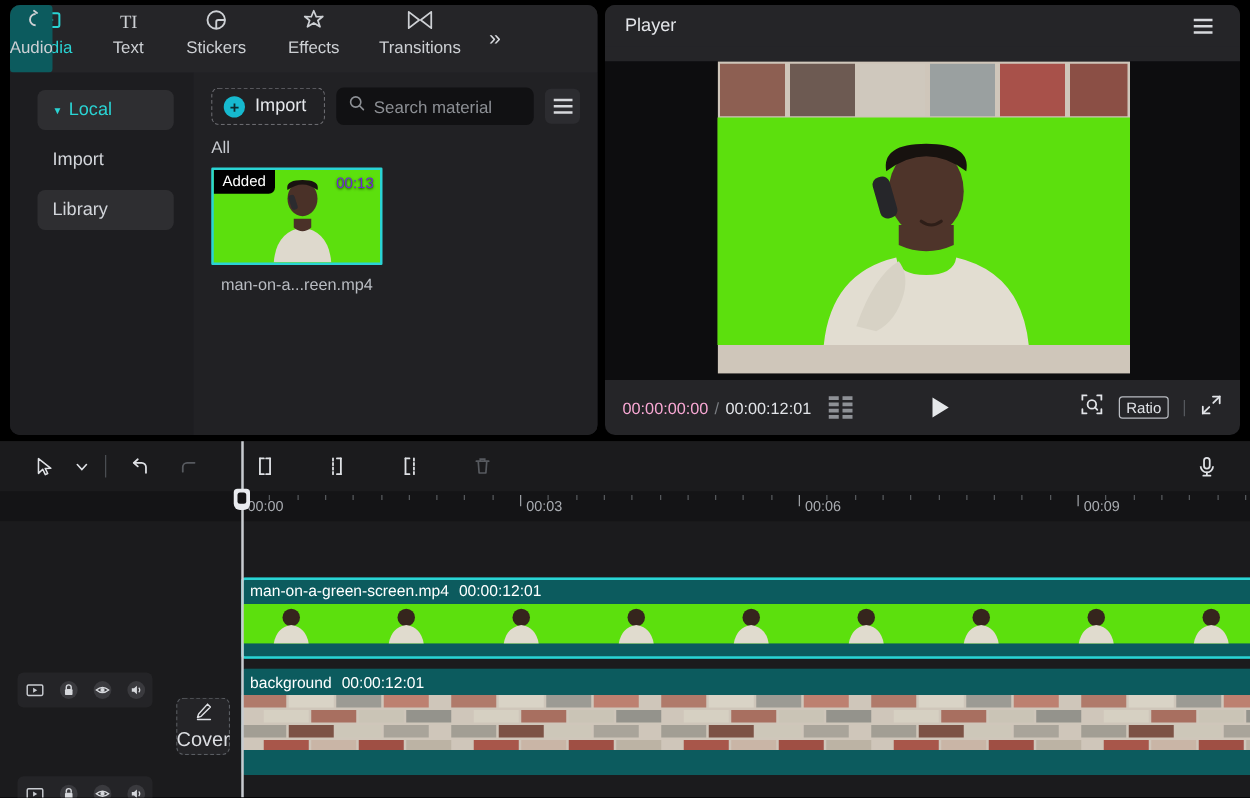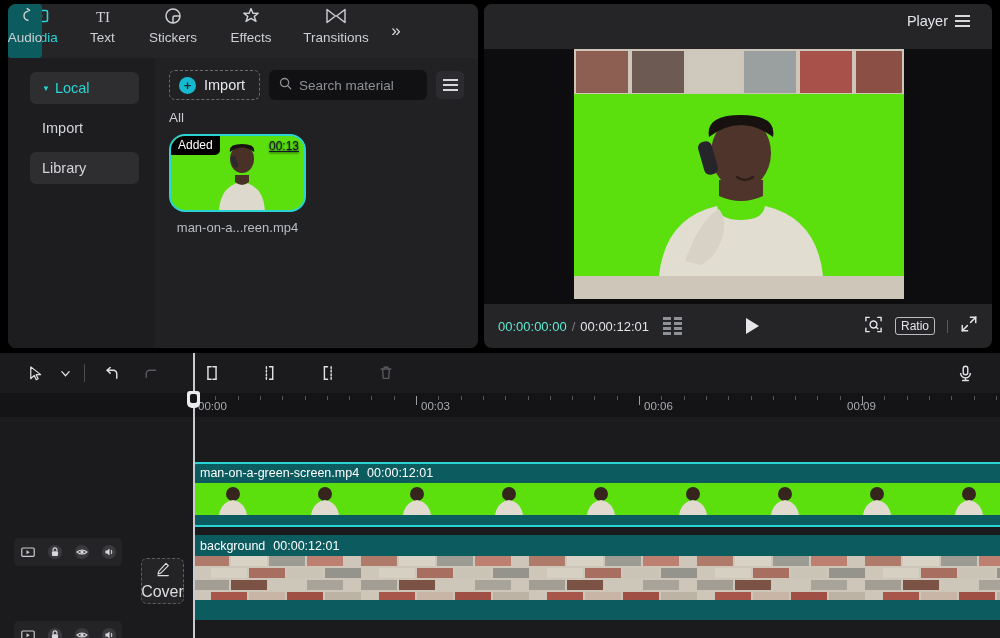--- a/index.html
+++ b/index.html
@@ -78,61 +78,60 @@
     width: 28px; height: 28px; border-radius: 5px; background: #2c2c30;
     display: flex; flex-direction: column; align-items: center; justify-content: center;
     gap: 3px; cursor: pointer;
   }
   .ham-btn i { display:block; width: 15px; height: 2px; background: #d6d8dc; }
 
   .all-lbl { padding: 10px 0 0 14px; font-size: 13.5px; color: #c8cbd0; }
 
   .card { margin: 9px 0 0 14px; width: 137px; cursor: pointer; }
   .thumb {
-    position: relative; width: 137px; height: 78px; border-radius: 16px;
+    position: relative; width: 137px; height: 78px; border-radius: 1px;
     overflow: hidden; border: 2px solid #2ad4d4;
     background: #5ce00d;
   }
   .thumb .person {
     position: absolute; left: 34px; bottom: 0; width: 74px; height: 66px;
   }
   .badge-added {
     position: absolute; left: 0; top: 0; background: #000;
     color: #fff; font-size: 12px; padding: 2px 7px 3px 7px;
     border-bottom-right-radius: 5px;
   }
   .badge-dur {
-    position: absolute; right: 5px; top: 3px; color: #0f172a; font-size: 12px;
+    position: absolute; right: 5px; top: 3px; color: #6d28d9; font-size: 12px;
     text-shadow: 0 1px 2px rgba(0,0,0,.8);
-    text-decoration: underline;
   }
   .card-name { margin-top: 8px; font-size: 13px; color: #b9bcc2; text-align: center; }
 
   
   .player-module {
     position: absolute; left: 484px; top: 4px;
     width: 508px; height: 344px; background: #252528; border-radius: 8px;
     overflow: hidden;
   }
   .player-head {
-    height: 33px; display: flex; align-items: center; justify-content: flex-end;
+    height: 33px; display: flex; align-items: center; justify-content: space-between;
     padding: 0 16px; background: #252528;
   }
   .player-head .t { font-size: 14.5px; color: #e3e5e9; }
   .stage { position: absolute; left: 0; top: 45px; width: 508px; height: 255px; background: #0d0d0f; }
   .wallpaper { position: absolute; left: 90px; top: 0; width: 330px; height: 250px; overflow: hidden; }
   .brickwall { position:absolute; inset:0; }
   .green { position: absolute; left: 90px; top: 45px; width: 330px; height: 182px; background: #5ce00d; overflow: hidden; }
   .green .person-lg { position: absolute; left: 75px; bottom: 0; width: 180px; height: 165px; }
 
   .pbar {
     position: absolute; left: 0; bottom: 0; width: 508px; height: 44px;
     display: flex; align-items: center; padding: 0 14px;
   }
-  .tc-cur { color: #5eead4; font-size: 13px; }
+  .tc-cur { color: #f9a8d4; font-size: 13px; }
   .tc-sep { color: #7a7d82; font-size: 13px; margin: 0 5px; }
   .tc-tot { color: #e2e4e8; font-size: 13px; }
   .frames-ic { margin-left: 14px; display: flex; gap: 3px; }
   .frames-ic span { display:flex; flex-direction:column; gap:2px; }
   .frames-ic i { display:block; width: 8px; height: 3px; background: #8e9196; }
   .play-wrap { flex: 1; display: flex; align-items: center; justify-content: center; }
   .play-tri {
     width: 0; height: 0; border-left: 13px solid #e5e7ea;
     border-top: 8px solid transparent; border-bottom: 8px solid transparent;
     cursor: pointer; margin-left: -40px;
@@ -504,21 +503,21 @@
           <div class="tick minor" style="left: 468.3px;"></div>
           <div class="tick minor" style="left: 490.6px;"></div>
           <div class="tick minor" style="left: 512.9px;"></div>
           <div class="tick minor" style="left: 535.2px;"></div>
           <div class="tick minor" style="left: 557.5px;"></div>
           <div class="tick minor" style="left: 579.8px;"></div>
           <div class="tick minor" style="left: 602.1px;"></div>
           <div class="tick minor" style="left: 624.4px;"></div>
           <div class="tick minor" style="left: 646.7px;"></div>
           <div class="tick major" style="left: 669px;"></div>
-          <div class="rlabel" style="left: 654px;">00:09</div>
+          <div class="rlabel" style="left: 674px;">00:09</div>
           <div class="tick minor" style="left: 691.3px;"></div>
           <div class="tick minor" style="left: 713.6px;"></div>
           <div class="tick minor" style="left: 735.9px;"></div>
           <div class="tick minor" style="left: 758.2px;"></div>
           <div class="tick minor" style="left: 780.5px;"></div>
           <div class="tick minor" style="left: 802.8px;"></div>
         </div>
     </div>
 
     <div class="tracks-area">

